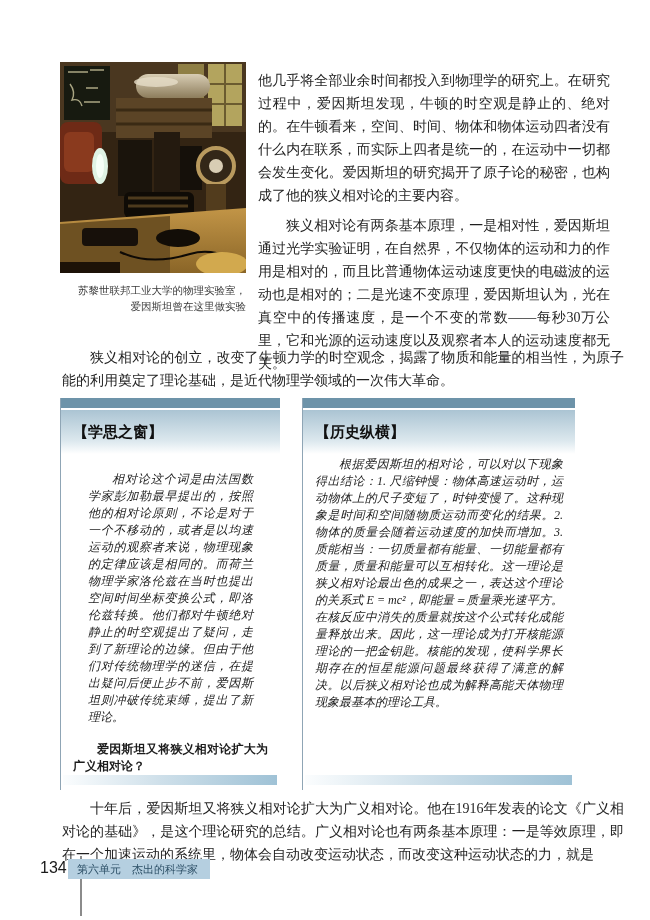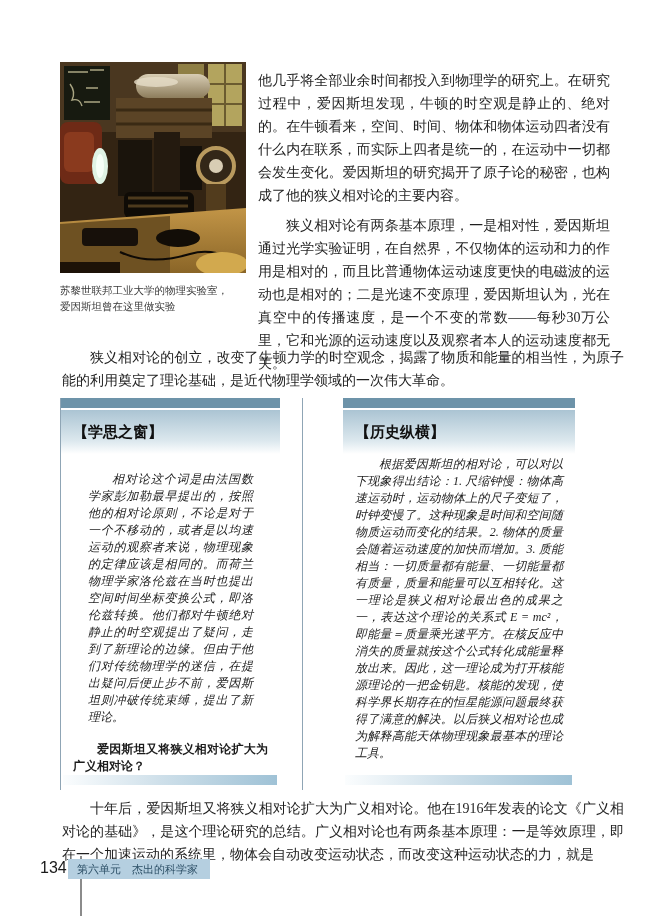--- a/index.html
+++ b/index.html
@@ -7,32 +7,32 @@
     position:relative; width:650px; height:920px; margin:0 auto;
     background:#ffffff; overflow:hidden;
     font-family:"Liberation Serif","DejaVu Serif",serif; color:#1f1f1f;
   }
   
   .top-row { position:absolute; left:60px; top:62px; width:557px; display:flex; }
   .photo-col { width:186px; flex:none; margin-right:5px; }
   .photo-frame { width:186px; height:211px; display:block; }
   .caption {
     margin-top:9px; font-family:"Liberation Sans","DejaVu Sans",sans-serif;
-    font-size:10.5px; line-height:16px; text-align:left; color:#3a3a3a;
+    font-size:10.5px; line-height:16px; text-align:right; color:#3a3a3a;
   }
   .text-col { flex:1; }
   p.body { margin:7px; font-size:14px; line-height:23px; text-align:justify; }
   .indent { text-indent:2em; }
   .para3 { position:absolute; left:55px; top:339px; width:562px; }
 
   
   .boxes { position:absolute; left:60px; top:398px; width:515px; display:flex; align-items:stretch; }
   .box { display:flex; flex-direction:column; background:#fff; border-left:1px solid #8fa5b5; box-sizing:border-box; }
   .box-study { width:220px; flex:none; margin-right:22px; }
-  .box-history { width:273px; flex:none;padding-left:40px; }
+  .box-history { width:273px; flex:none; }
   .box-topbar { height:10px; background:#6d93a9; border-bottom:2px solid #ffffff; flex:none; }
   .box-head {
     height:44px; flex:none; display:flex; align-items:center; padding-left:12px;
     background:linear-gradient(to bottom,#abc4d3 0%,#dce8ee 70%,#ffffff 100%);
     font-family:Liberation Serif, serif; font-weight:bold;
     font-size:15px; color:#101010;
   }
   .box-body {
     padding:2px 12px 0 12px; font-style:italic;
     font-size:12px; line-height:17px; text-align:justify; color:#1c1c1c;

